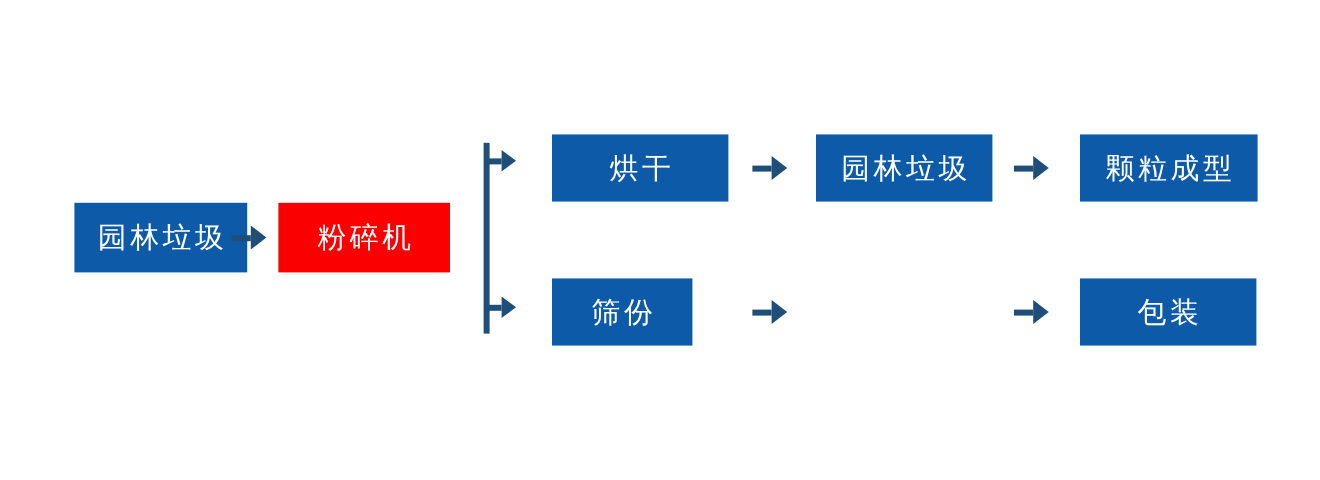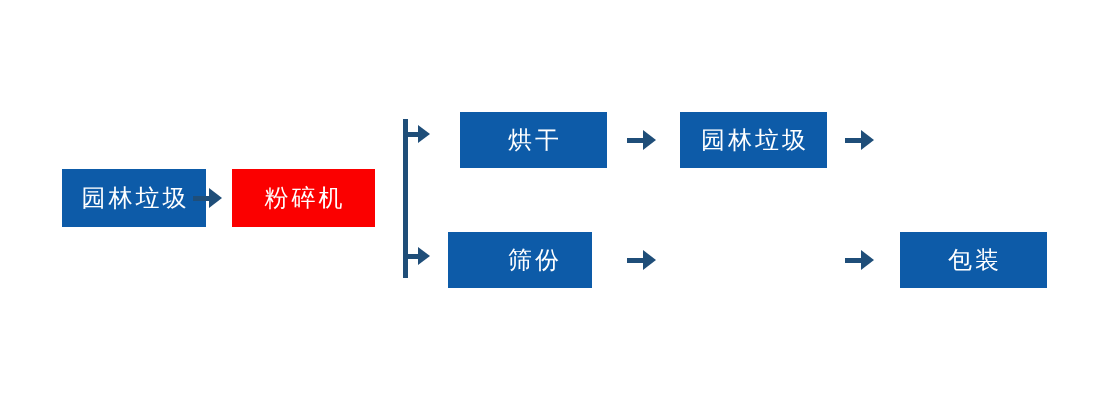--- a/index.html
+++ b/index.html
@@ -28,21 +28,21 @@
   
   #node-source  { left: 37px;  top: 169px; width: 144px; height: 58px; margin-left: 25px; }
   #node-crusher { left: 232px; top: 169px; width: 143px; height: 58px; }
 
   
   #node-dry    { left: 460px; top: 112px; width: 147px; height: 56px; }
   #node-mix    { left: 680px; top: 112px; width: 147px; height: 56px; }
   #node-pellet { left: 900px; top: 112px; width: 148px; height: 56px; }
 
   
-  #node-sieve { left: 448px; top: 232px; width: 117px; height: 56px; padding-left: 27px; }
+  #node-sieve { left: 460px; top: 232px; width: 117px; height: 56px; }
   #node-cool  { left: 680px; top: 232px; width: 147px; height: 56px; }
   #node-pack  { left: 900px; top: 232px; width: 147px; height: 56px; }
 
   
   .arrow { position: absolute; display: flex; align-items: center; }
   .arrow .stem {
     display: block;
     height: 5px;
     width: 16px;
     background: var(--connector-navy, #1f4e79);
@@ -111,20 +111,23 @@
     <span class="stem"></span>
     <span class="head"></span>
   </div>
   <div class="node blue" id="node-mix">
     <span>园林垃圾</span>
   </div>
   <div class="arrow" id="arrow-r1b">
     <span class="stem"></span>
     <span class="head"></span>
   </div>
+  <div class="node blue" id="node-pellet">
+    <span>颗粒成型</span>
+  </div>
 
   <div class="node blue" id="node-sieve">
     <span>筛份</span>
   </div>
   <div class="arrow" id="arrow-r2a">
     <span class="stem"></span>
     <span class="head"></span>
   </div>
   <div class="arrow" id="arrow-r2b">
     <span class="stem"></span>

